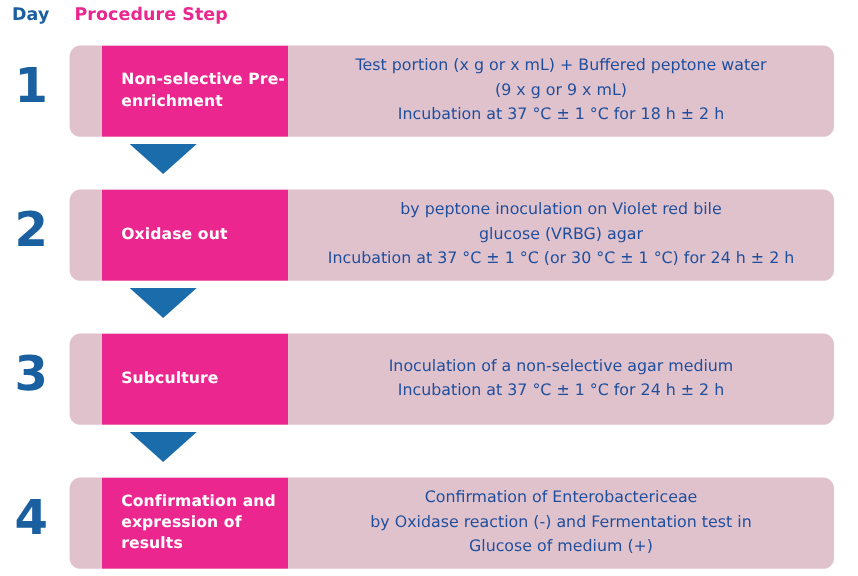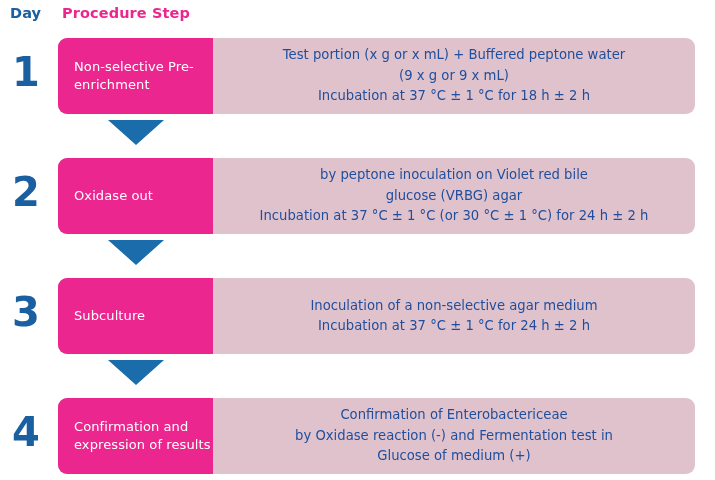--- a/index.html
+++ b/index.html
@@ -79,27 +79,28 @@
     display: flex;
     align-items: stretch;
   }
 
   .step-name {
     width: 155px;
     flex: 0 0 155px;
     background: #ec268f;
     color: #ffffff;
     font-size: 13px;
-    font-weight: normal;
+    font-weight: bold;
     display: flex;
     align-items: center;
     box-sizing: border-box;
     padding-left: 16px;
     line-height: 1.35;
     letter-spacing: 0.1px;
+    margin-left: 27px;
   }
 
   .step-desc {
     flex: 1 1 auto;
     color: #1f4e9c;
     font-size: 13.2px;
     display: flex;
     flex-direction: column;
     align-items: center;
     justify-content: center;

